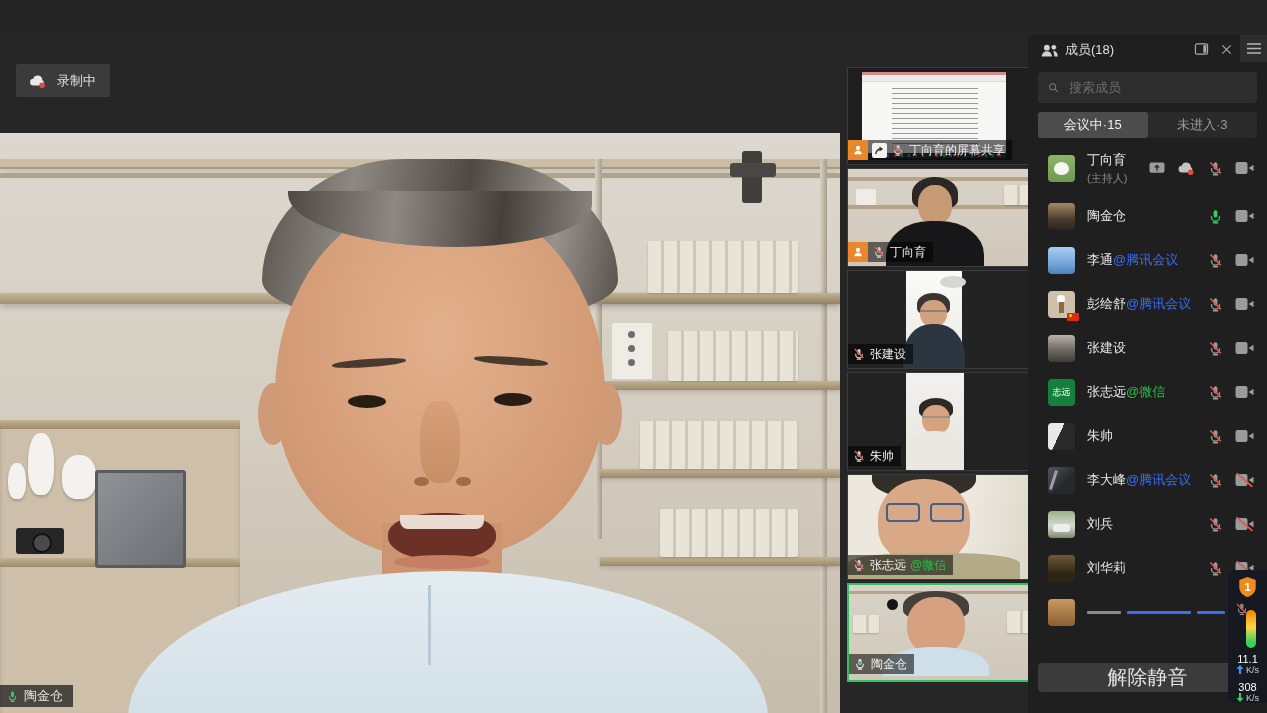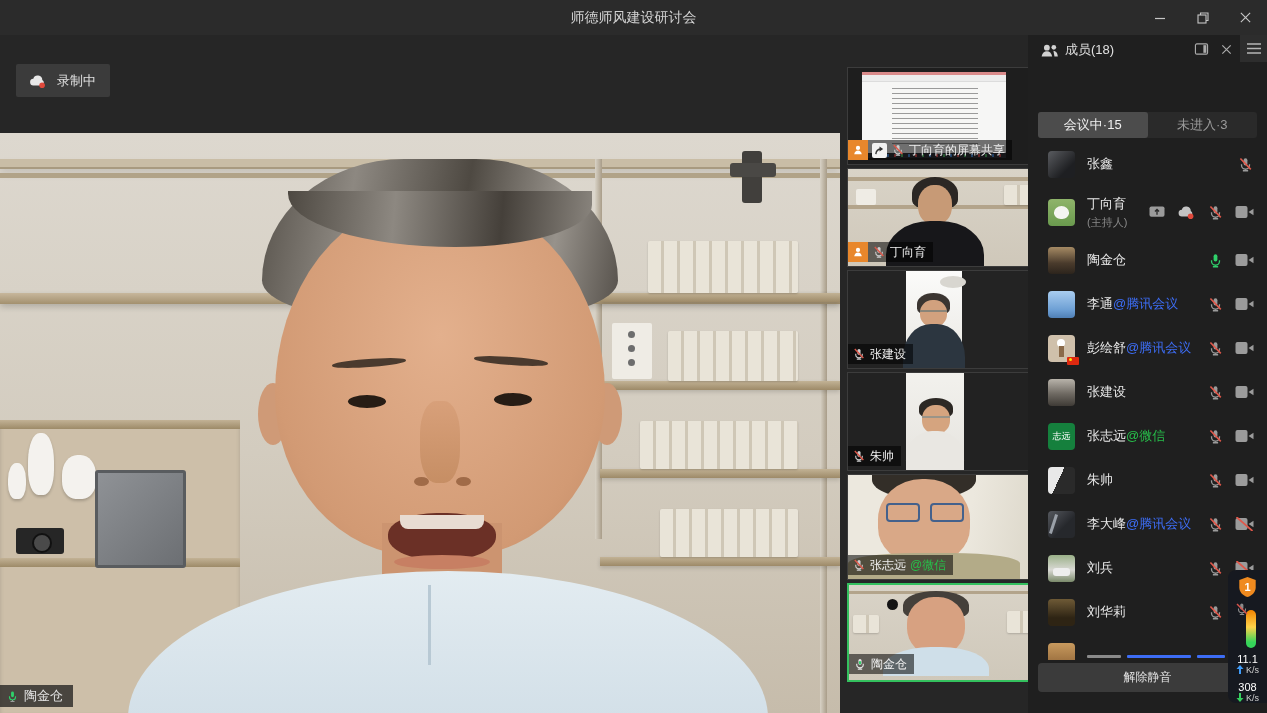--- a/index.html
+++ b/index.html
@@ -117,21 +117,21 @@
   .m-name{font-size:13px;color:#e8e8e8;white-space:nowrap;display:flex;gap:0;}
   .m-sub{font-size:11px;color:#8a8a8a;margin-top:2px;}
   .m-icons{display:flex;gap:11px;align-items:center;flex:none;}
   .ic{display:flex;align-items:center;justify-content:center;}
   .flag{position:absolute;right:-4px;bottom:-3px;width:12px;height:8px;background:#de2910;border-radius:1px;}
   .flag:after{content:"";position:absolute;left:2px;top:1px;width:3px;height:3px;background:#ffde00;border-radius:50%;}
   .av-txt{position:absolute;inset:0;display:flex;align-items:center;justify-content:center;color:#fff;font-size:9px;}
   .smudges{display:flex;gap:6px;align-items:center;}
   .smudges b{height:3px;border-radius:1px;}
   .unmute-btn{position:absolute;left:10px;top:628px;width:219px;height:29px;background:#3b3b3b;border-radius:4px;
-              color:#e3e3e3;font-size:12px;display:flex;align-items:center;justify-content:center;}
+              color:#e3e3e3;font-size:20px;display:flex;align-items:center;justify-content:center;}
 
   
   .av-photo-dark .av-core{background:linear-gradient(135deg,#5a5c60,#1e1f22 70%);}
   .av-rabbit .av-core{background:linear-gradient(180deg,#8fb46a,#6a9a4e);}
   .av-rabbit .av-core:after{content:"";position:absolute;left:6px;top:7px;width:15px;height:13px;background:#f5f5f2;border-radius:50% 50% 45% 45%;}
   .av-photo-people .av-core{background:linear-gradient(180deg,#a58a64,#4a3b2c 60%,#2c241c);}
   .av-photo-sky .av-core{background:linear-gradient(180deg,#a9cdf0,#6d9fd4 70%,#4f7fb5);}
   .av-photo-flower .av-core{background:#cfc0ab;}
   .av-photo-flower .av-core:before{content:"";position:absolute;left:9px;top:4px;width:8px;height:8px;background:#fff;border-radius:50%;}
   .av-photo-flower .av-core:after{content:"";position:absolute;left:11px;top:11px;width:5px;height:11px;background:#8a6a4a;}
@@ -157,41 +157,20 @@
          background:linear-gradient(180deg,#f08300,#ffd24a 45%,#35d45a 85%);}
   .meter-mic{position:absolute;left:-2px;top:-3px;}
   .net-val{font-size:11px;color:#fff;margin-top:6px;line-height:12px;}
   .net-unit{font-size:9px;color:#cfcfcf;display:flex;gap:2px;align-items:flex-start;line-height:10px;}
 </style>
 </head>
 <body>
 
 <div id="app">
 
-  <div class="titlebar">
-    <div class="win-title">师德师风建设研讨会</div>
-    <div class="win-controls">
-      <div class="win-btn">
-        <svg width="12" height="12" viewBox="0 0 12 12">
-            <path d="M1 6.5h10" stroke="#c6c6c6" stroke-width="1.2"></path>
-          </svg>
-      </div>
-      <div class="win-btn">
-        <svg width="12" height="12" viewBox="0 0 12 12">
-            <rect x="1" y="3" width="8" height="8" fill="none" stroke="#c6c6c6" stroke-width="1.1"></rect>
-            <path d="M3.5 3V1h7.5v7.5H9" fill="none" stroke="#c6c6c6" stroke-width="1.1"></path>
-          </svg>
-      </div>
-      <div class="win-btn">
-        <svg width="13" height="13" viewBox="0 0 14 14">
-            <path d="M2 2l10 10M12 2L2 12" stroke="#c6c6c6" stroke-width="1.2"></path>
-          </svg>
-      </div>
-    </div>
-  </div>
 
   <div class="stage">
     <div class="rec-badge">
       <svg width="20" height="16" viewBox="0 0 19 16">
           <path d="M5.2 12.5a3.4 3.4 0 0 1-.4-6.8A4.6 4.6 0 0 1 13.8 7a3 3 0 0 1-.6 5.5z" fill="#e8e8e8"></path>
           <circle cx="13.6" cy="12.2" r="2.8" fill="#e0493c"></circle>
         </svg>
       <span>录制中</span>
     </div>
 
@@ -415,47 +394,34 @@
             <path d="M2.5 2.5l9 9M11.5 2.5l-9 9" stroke="#ababab" stroke-width="1.3"></path>
           </svg>
       </span>
     </div>
     <div class="menu-tile">
       <svg width="14" height="11" viewBox="0 0 14 11">
           <path d="M0 1h14M0 5.5h14M0 10h14" stroke="#b5b5b5" stroke-width="1.4"></path>
         </svg>
     </div>
 
+    <div class="search">
+      <svg width="15" height="15" viewBox="0 0 16 16">
+          <circle cx="6.8" cy="6.8" r="4.4" fill="none" stroke="#787878" stroke-width="1.5"></circle>
+          <path d="M10.2 10.2l4 4" stroke="#787878" stroke-width="1.5"></path>
+        </svg>
+      <input type="text" placeholder="搜索成员" style="">
+    </div>
 
     <div class="tabs">
       <div class="tab active">会议中·15</div>
       <div class="tab">未进入·3</div>
     </div>
 
     <div class="mlist" id="member-list">
-        <div class="m-row">
-          <div class="avatar av-photo-dark">
-            <div class="av-core"></div>
-          </div>
-          <div class="m-info">
-            <div class="m-name">
-              <span>张鑫</span>
-            </div>
-          </div>
-          <div class="m-icons">
-            <span class="ic">
-              <svg width="17" height="17" viewBox="0 0 18 18">
-                <rect x="7" y="2.5" width="4" height="7.5" rx="2" fill="#9b9b9b"></rect>
-                <path d="M4.8 8.8v.9a4.2 4.2 0 0 0 8.4 0v-.9" fill="none" stroke="#9b9b9b" stroke-width="1.4"></path>
-                <path d="M9 14v1.6M6.2 15.6h5.6" stroke="#9b9b9b" stroke-width="1.4"></path>
-                <path d="M3.6 2.6l11 11.6" stroke="#e0584a" stroke-width="1.7"></path>
-              </svg>
-            </span>
-          </div>
-        </div>
         <div class="m-row host">
           <div class="avatar av-rabbit">
             <div class="av-core"></div>
           </div>
           <div class="m-info">
             <div class="m-name">
               <span>丁向育</span>
             </div>
             <div class="m-sub">(主持人)</div>
           </div>

